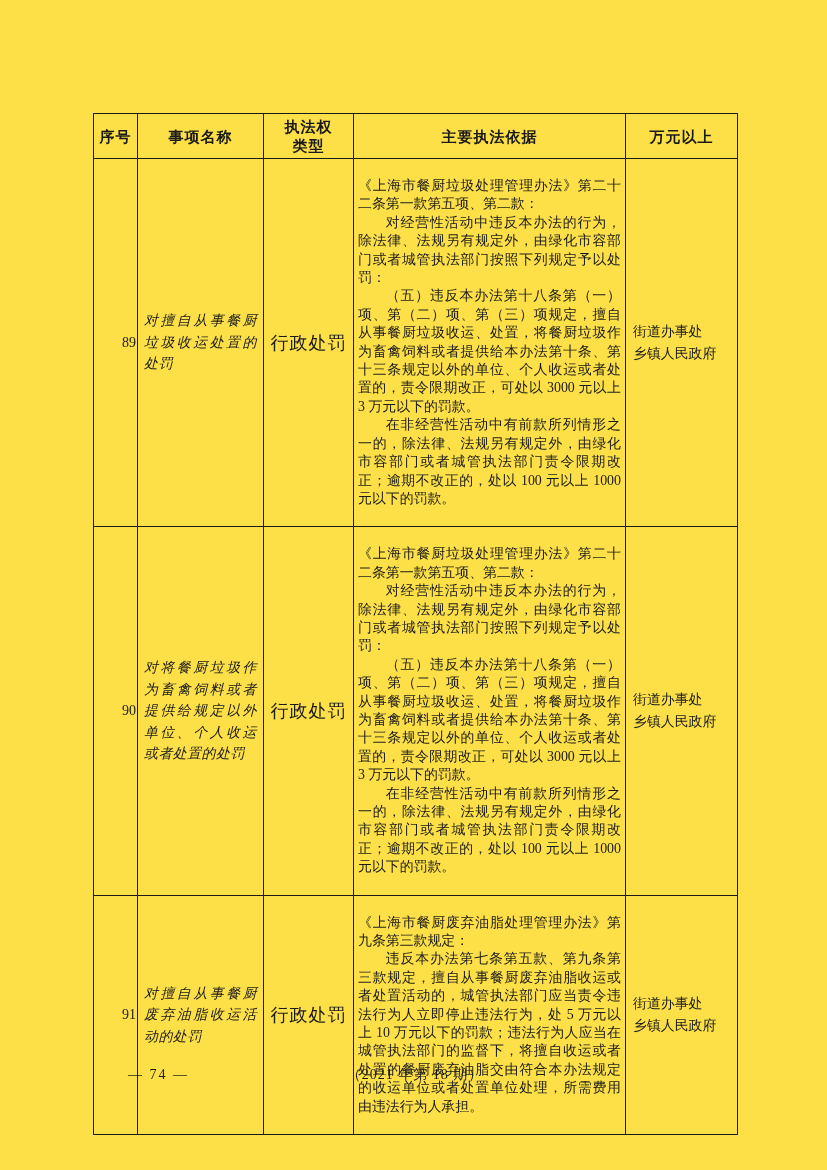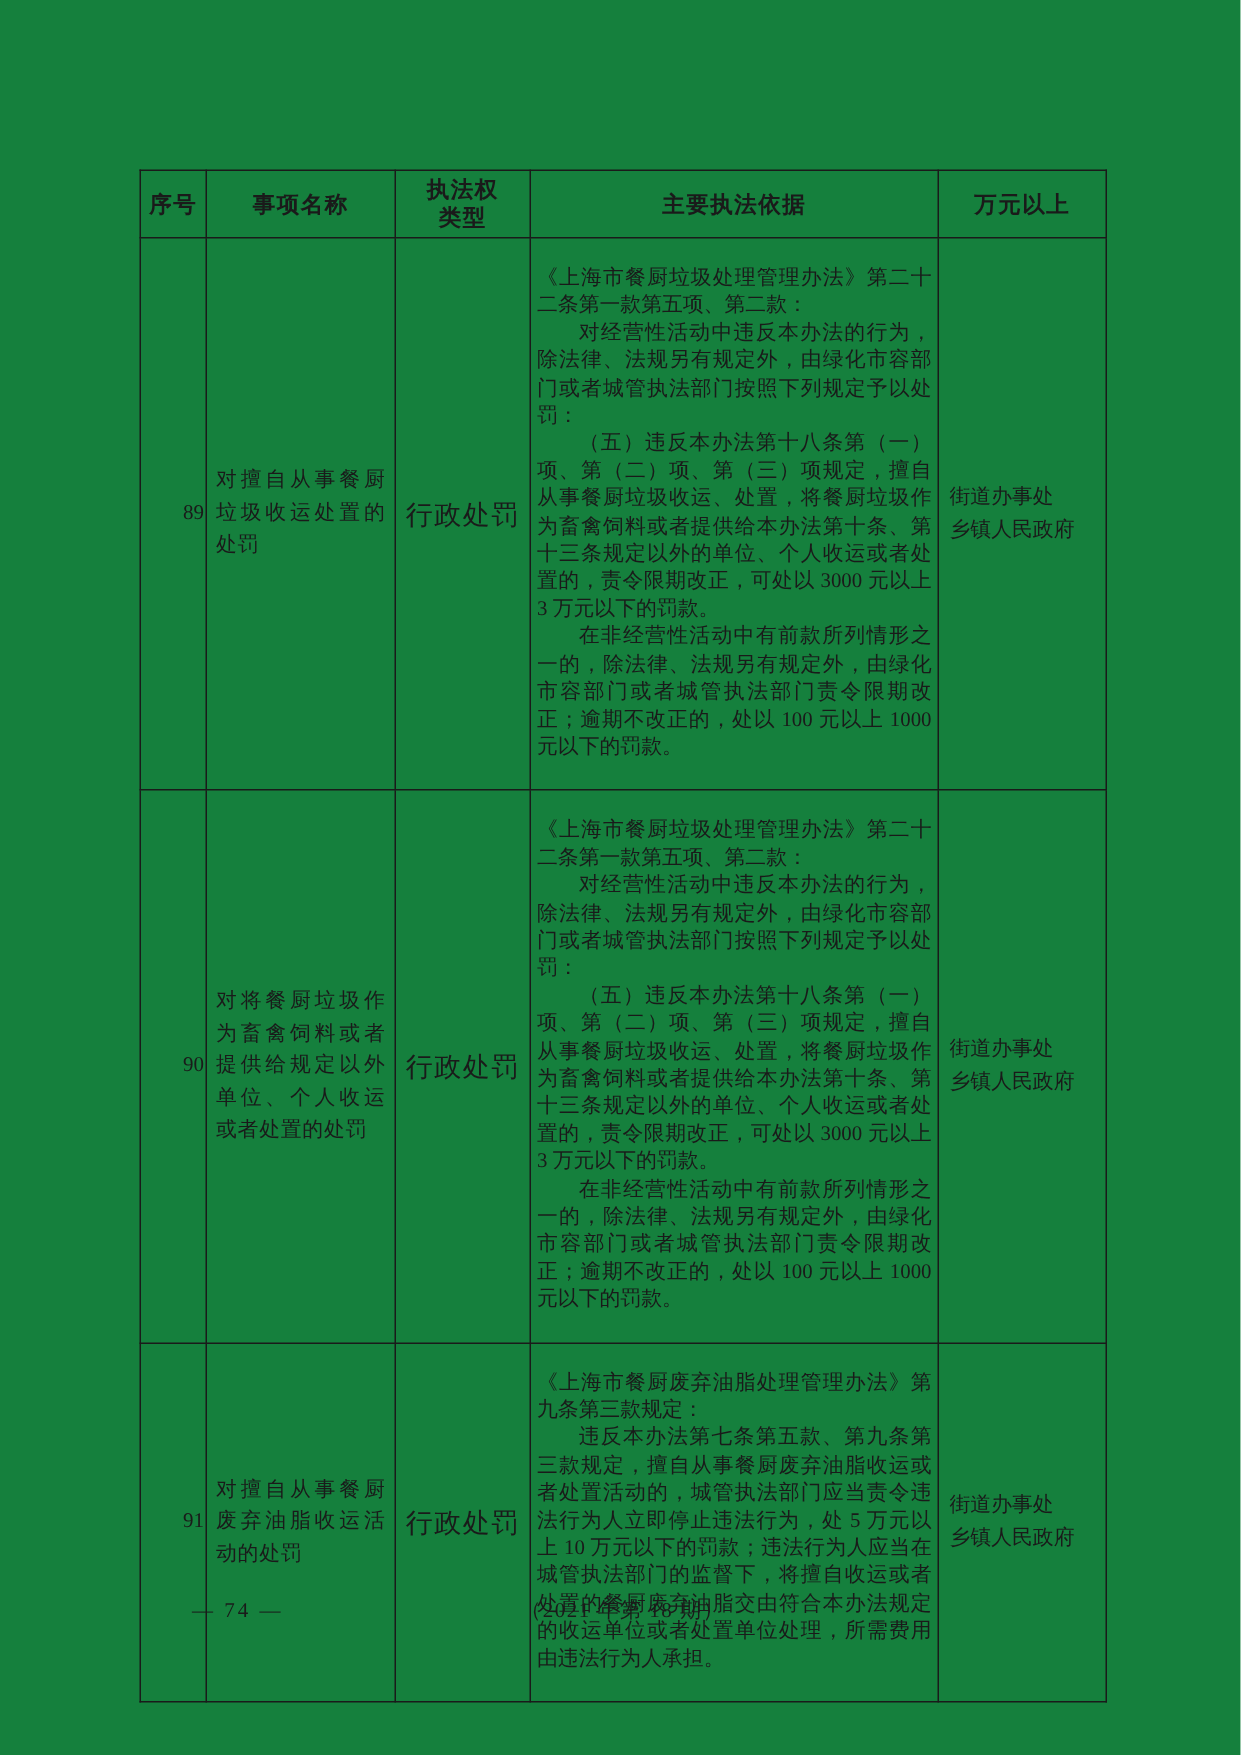--- a/index.html
+++ b/index.html
@@ -4,21 +4,21 @@
 <style>
   html, body {
     margin: 0;
     padding: 0;
     background: #ffffff;
   }
   .page {
     position: relative;
     width: 827px;
     height: 1170px;
-    background: #15803d;
+    background: #fde047;
     color: #1a1a1a;
     font-family: "Liberation Serif", "DejaVu Serif", serif;
     overflow: hidden;
   }
   table.law-table {
     position: absolute;
     left: 93px;
     top: 113px;
     width: 644px;
     border-collapse: collapse;
@@ -44,20 +44,21 @@
   td.c-no {
     text-align: right;
     font-size: 14px;
   }
   td.c-name {
     text-align: justify;
     padding: 0 6px;
     font-size: 13.9px;
     line-height: 21.5px;
     letter-spacing: 0.5px;
+    font-style: italic;
   }
   td.c-type {
     text-align: center;
     font-size: 18px;
     letter-spacing: 1px;
   }
   td.c-basis {
     padding: 18px 4px;
     font-size: 13.9px;
     line-height: 18.4px;

